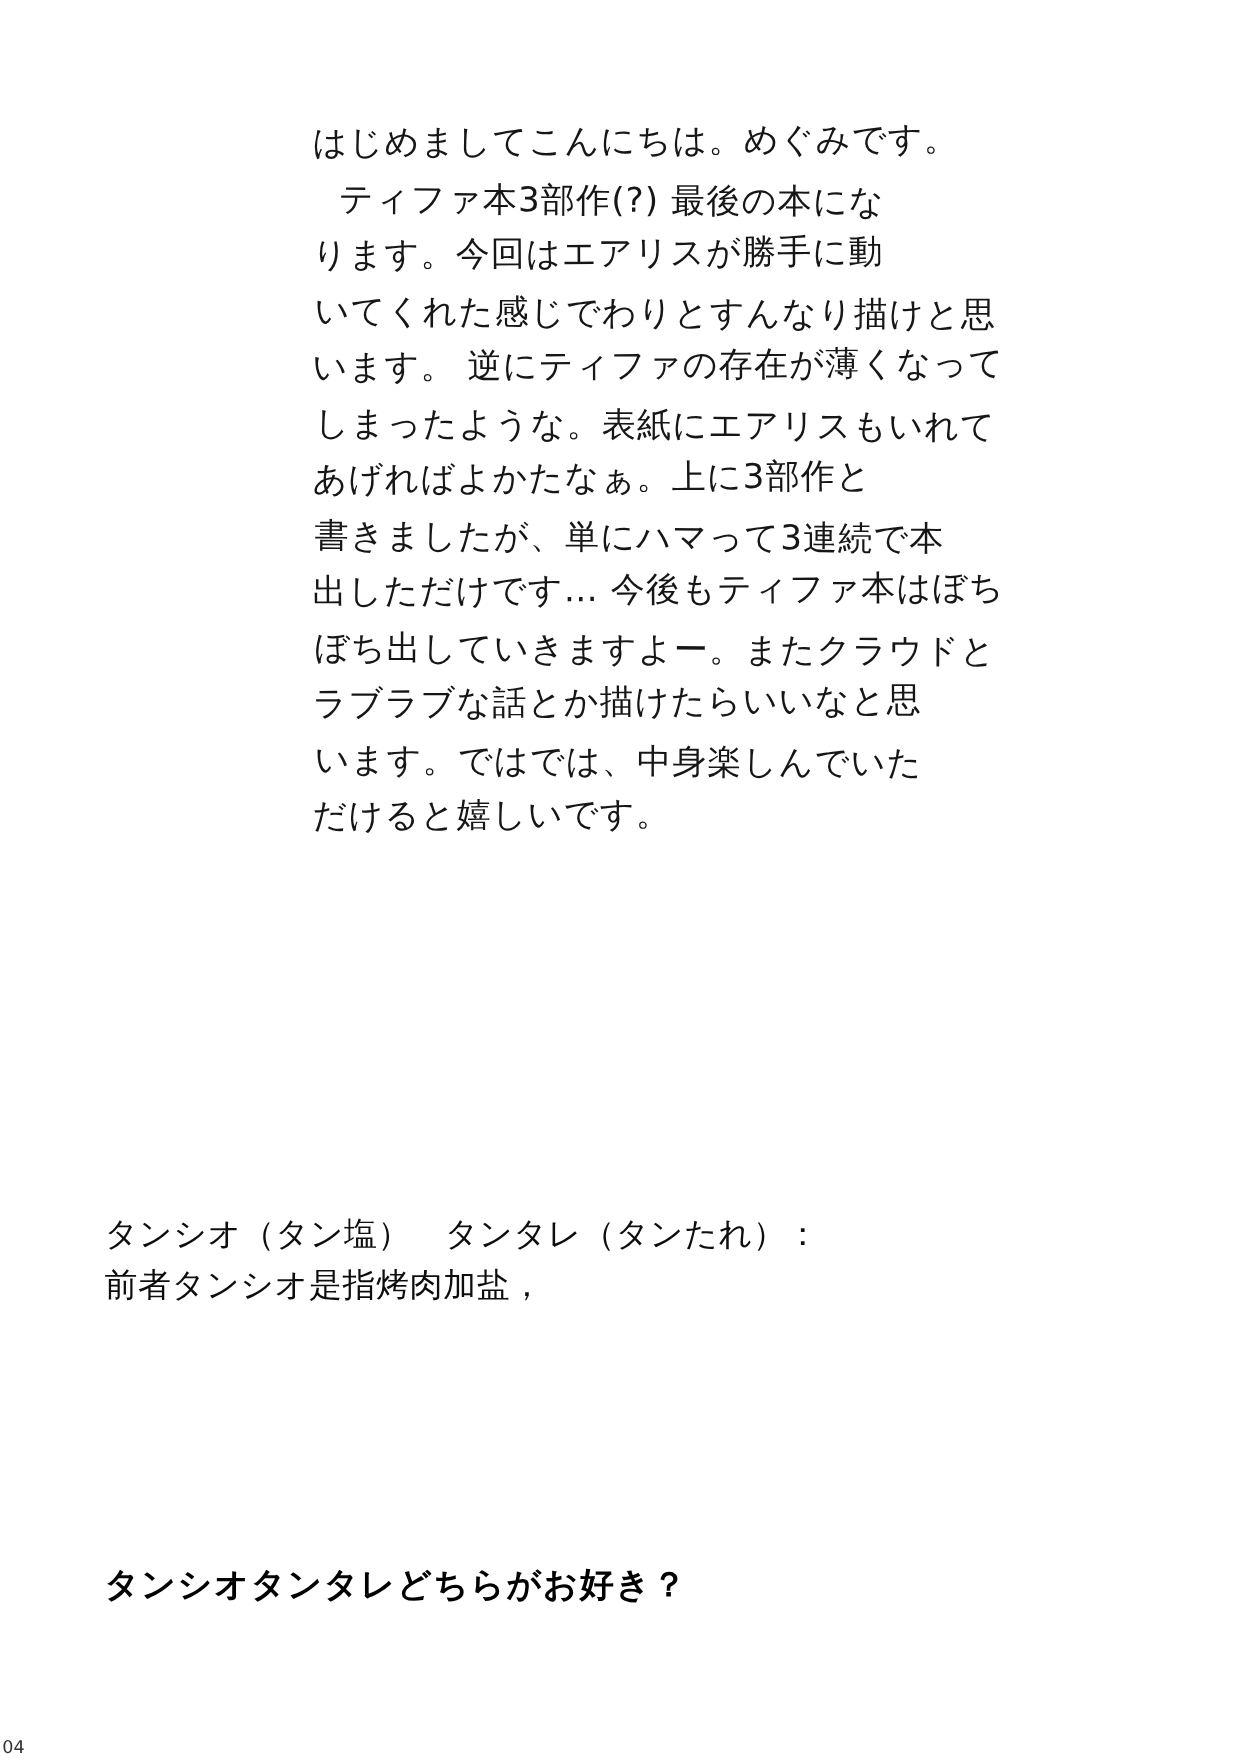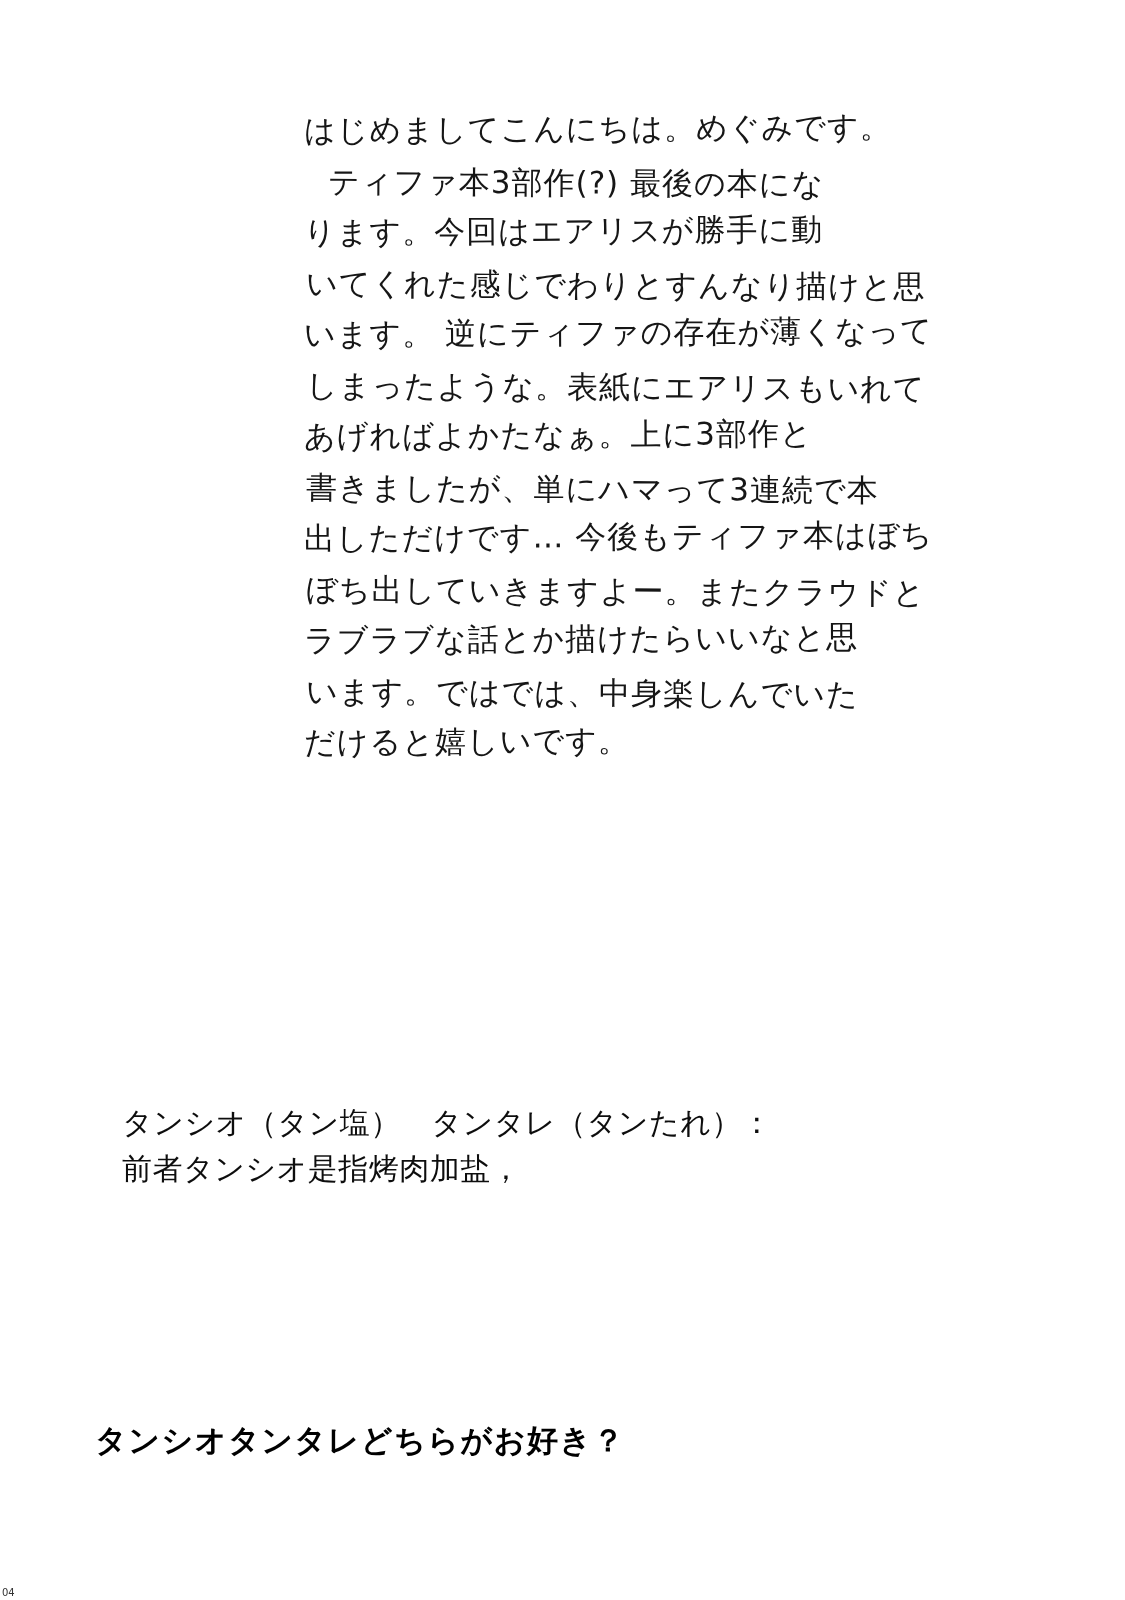--- a/index.html
+++ b/index.html
@@ -12,21 +12,21 @@
     height: 1600px;
     position: relative;
     overflow: hidden;
     font-family: "DejaVu Sans", sans-serif;
     color: #111111;
   }
 
   
   #handwritten-note {
     position: absolute;
-    left: 304px;
+    left: 284px;
     top: 105px;
     width: 680px;
   }
   #handwritten-note .hw-line {
     font-family: "DejaVu Sans", sans-serif;
     font-size: 31px;
     line-height: 51px;
     letter-spacing: 1px;
     color: #161616;
     white-space: nowrap;
@@ -44,21 +44,20 @@
     top: 1100px;
     width: 940px;
   }
   #translation-note .tn-line {
     font-family: "DejaVu Sans", sans-serif;
     font-size: 30px;
     line-height: 46px;
     letter-spacing: 0.5px;
     color: #0d0d0d;
     white-space: nowrap;
-    margin-left: 27px;
   }
 
   
   #bottom-caption {
     position: absolute;
     left: 95px;
     top: 1420px;
     font-family: "DejaVu Sans", sans-serif;
     font-size: 31px;
     font-weight: bold;
@@ -66,21 +65,21 @@
     color: #000000;
     white-space: nowrap;
   }
 
   
   #page-number {
     position: absolute;
     left: 2px;
     bottom: 2px;
     font-family: "DejaVu Sans", sans-serif;
-    font-size: 10px;
+    font-size: 16px;
     color: #333333;
   }
 </style>
 </head>
 <body>
 
 <div id="handwritten-note">
   <div class="hw-line">はじめましてこんにちは。めぐみです。</div>
   <div class="hw-line indent">ティファ本3部作(?) 最後の本にな</div>
   <div class="hw-line">ります。今回はエアリスが勝手に動</div>

